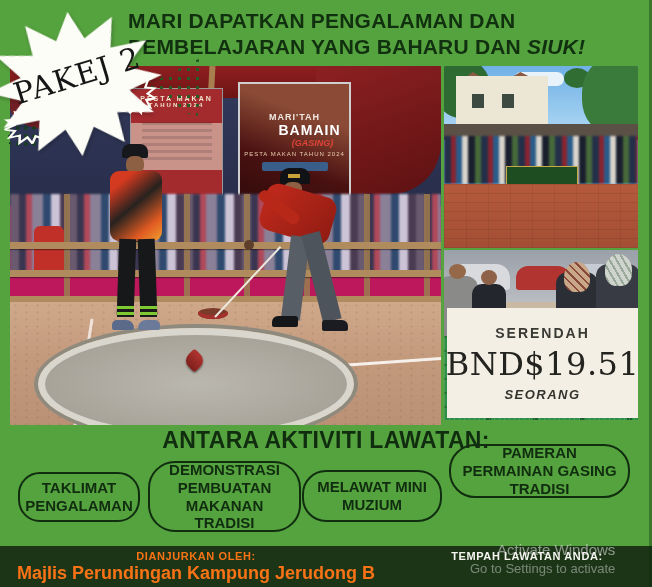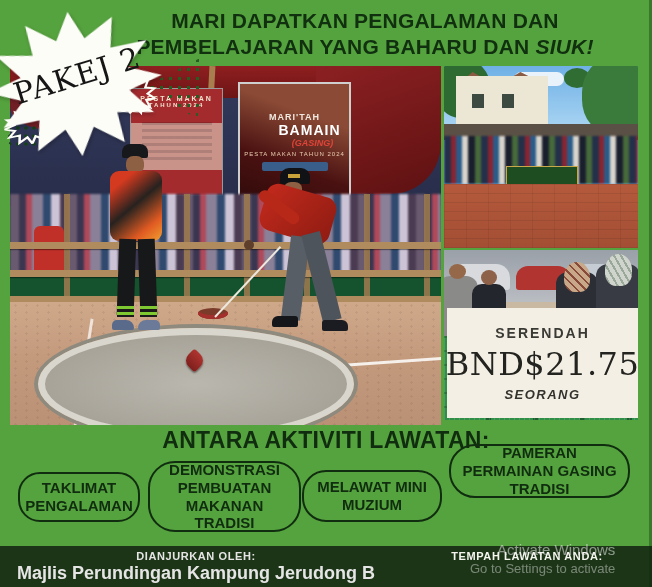--- a/index.html
+++ b/index.html
@@ -5,21 +5,21 @@
   * { margin:0; padding:0; box-sizing:border-box; }
   body { background:#333; font-family:"Liberation Sans", sans-serif; }
   #poster {
     position:relative; width:652px; height:587px; overflow:hidden;
     background:#55a33e;
   }
 
   
   .header {
     position:absolute; left:128px; top:8px; width:474px;
-    text-align:center; font-weight:800; font-size:21px; line-height:1.25;
+    text-align:left; font-weight:800; font-size:21px; line-height:1.25;
     color:#10300f; letter-spacing:.2px;
   }
   .header .it { font-style:italic; }
 
   
   .badge-star { position:absolute; left:-14px; top:10px; width:178px; height:148px;
     transform:rotate(-6deg); filter:drop-shadow(1px 2px 2px rgba(0,0,0,.25)); z-index:7; }
   .badge-label {
     position:absolute; left:2px; top:58px; width:150px; text-align:center;
     transform:rotate(-17deg); font-family:"DejaVu Serif", serif;
@@ -36,21 +36,21 @@
     background-size:8px 8px; clip-path:ellipse(50% 50% at 50% 50%);
   }
   .burst-outline { position:absolute; z-index:7; }
   .burst-a { left:112px; top:74px; width:44px; height:40px; transform:rotate(12deg); }
   .burst-b { left:4px; top:108px; width:52px; height:36px; transform:rotate(-8deg); }
 
   
   .photo { position:absolute; overflow:hidden; background:#888; z-index:1; }
 
   
-  .photo-main { left:10px; top:66px; width:431px; height:359px; background:#14532d; }
+  .photo-main { left:10px; top:66px; width:431px; height:359px; background:#be185d; }
   .mp-tarp   { position:absolute; left:0; top:0; width:100%; height:140px;
                background:linear-gradient(#343a5c,#272d4a); }
   .mp-canopy { position:absolute; left:0; top:0; width:100%; height:32px;
                background:linear-gradient(#8f1f20,#6d1415); }
   .mp-drape  { position:absolute; right:0; top:0; width:125px; height:128px;
                background:linear-gradient(160deg,#8c2022,#5e1112); border-radius:0 0 40% 10%; }
   .mp-drape2 { position:absolute; left:0; top:24px; width:70px; height:40px;
                background:#7c1b1c; border-radius:0 0 30% 60%; opacity:.85; }
   .mp-pole   { position:absolute; left:196px; top:0; width:6px; height:132px;
                background:#a97e4e; transform:rotate(3deg); }
@@ -192,21 +192,21 @@
     display:flex; align-items:center; justify-content:center; text-align:center;
     font-size:15px; font-weight:600; line-height:1.18; padding:2px 6px;
   }
   .pill-1 { left:18px;  top:472px; width:122px; height:50px; border-radius:22px; }
   .pill-2 { left:148px; top:461px; width:153px; height:71px; border-radius:27px; }
   .pill-3 { left:302px; top:470px; width:140px; height:52px; border-radius:24px; }
   .pill-4 { left:449px; top:444px; width:181px; height:54px; border-radius:26px; }
 
   
   .footer { position:absolute; left:0; top:546px; width:652px; height:41px; background:#1c3517; z-index:4; }
-  .footer-left  { position:absolute; left:8px;  top:4px; width:376px; text-align:center; color:#e5e5e5; }
+  .footer-left  { position:absolute; left:8px;  top:4px; width:376px; text-align:center; color:#f97316; }
   .footer-right { position:absolute; left:408px; top:4px; width:238px; text-align:center; color:#f5f5f0; }
   .f-label { font-size:11px; font-weight:800; letter-spacing:.6px; line-height:13px; }
   .f-big   { font-size:18px; font-weight:800; line-height:21px; white-space:nowrap; }
 
   
   .watermark { z-index:9; color:rgba(235,235,235,.55); pointer-events:none; white-space:nowrap; }
   .wm-1 { position:absolute; left:497px; top:541px; font-size:15px; }
   .wm-2 { position:absolute; left:470px; top:561px; font-size:13px; color:rgba(235,235,235,.45); }
 
   .right-edge { position:absolute; right:0; top:0; width:3px; height:100%; background:rgba(10,40,8,.35); z-index:5; }
@@ -304,21 +304,21 @@
     <div class="mk-man"></div>
     <div class="mk-w1"></div>
     <div class="mk-w2"></div>
     <div class="mk-baskets"></div>
     <div class="mk-goods"></div>
     <div class="mk-goods2"></div>
   </div>
 
   <div class="price-box">
     <div class="price-kicker">SERENDAH</div>
-    <div class="price-amount">BND$21.75</div>
+    <div class="price-amount">BND$19.51</div>
     <div class="price-unit">SEORANG</div>
   </div>
 
   <svg class="badge-star" viewBox="0 0 200 200" preserveAspectRatio="none">
     <polygon fill="#fdfdf8" points="198,100 160,116 185,149 144,144 149,185 116,160 100,198 84,160 51,185 56,144 15,149 40,116 2,100 40,84 15,51 56,56 51,15 84,40 100,2 116,40 149,15 144,56 185,51 160,84"></polygon>
   </svg>
   <div class="badge-label">PAKEJ 2</div>
   <div class="halftone"></div>
   <div class="halftone2"></div>
   <svg class="burst-outline burst-a" viewBox="0 0 200 200" preserveAspectRatio="none">

